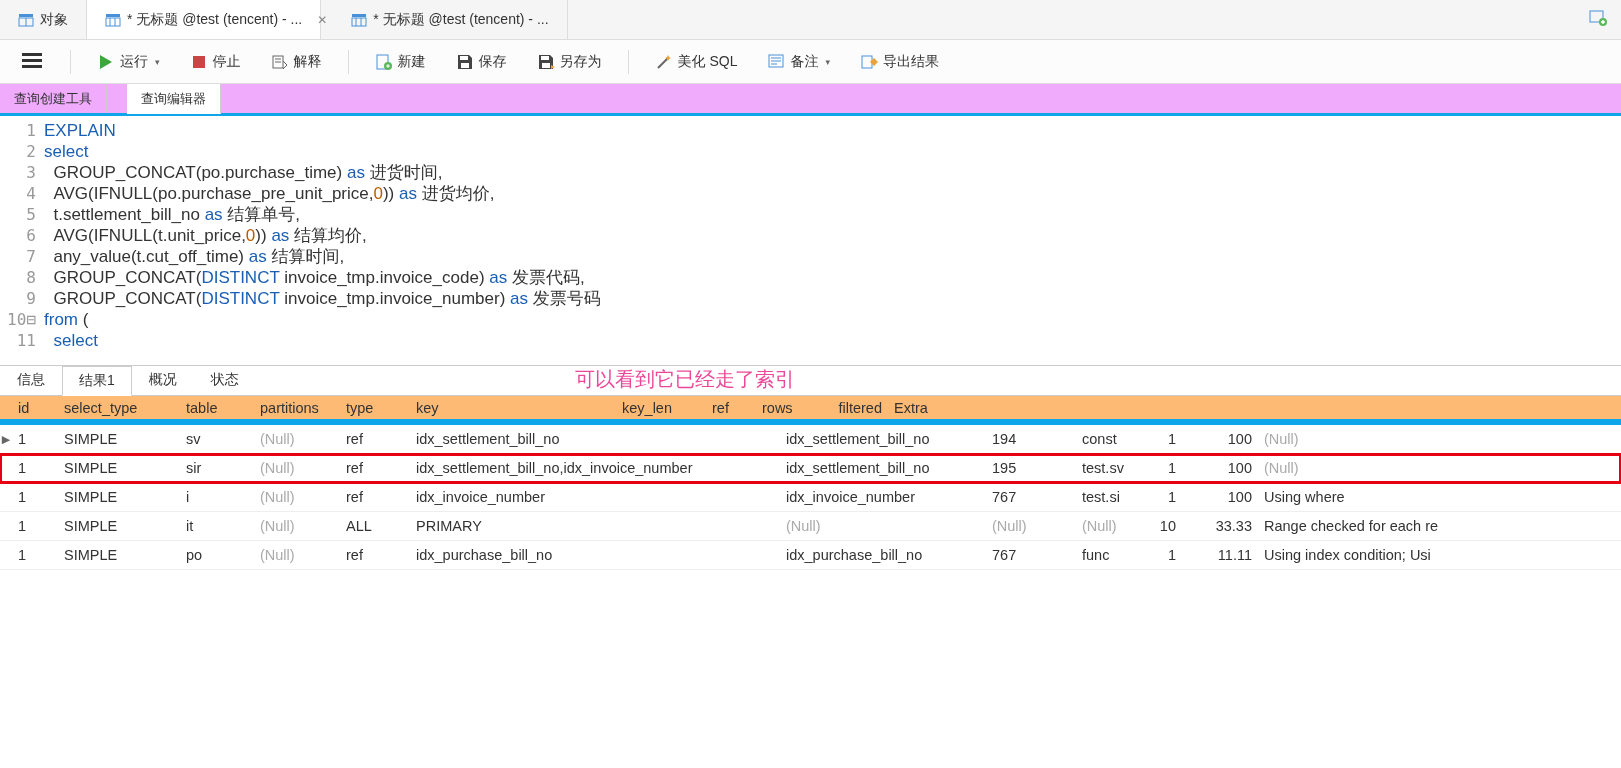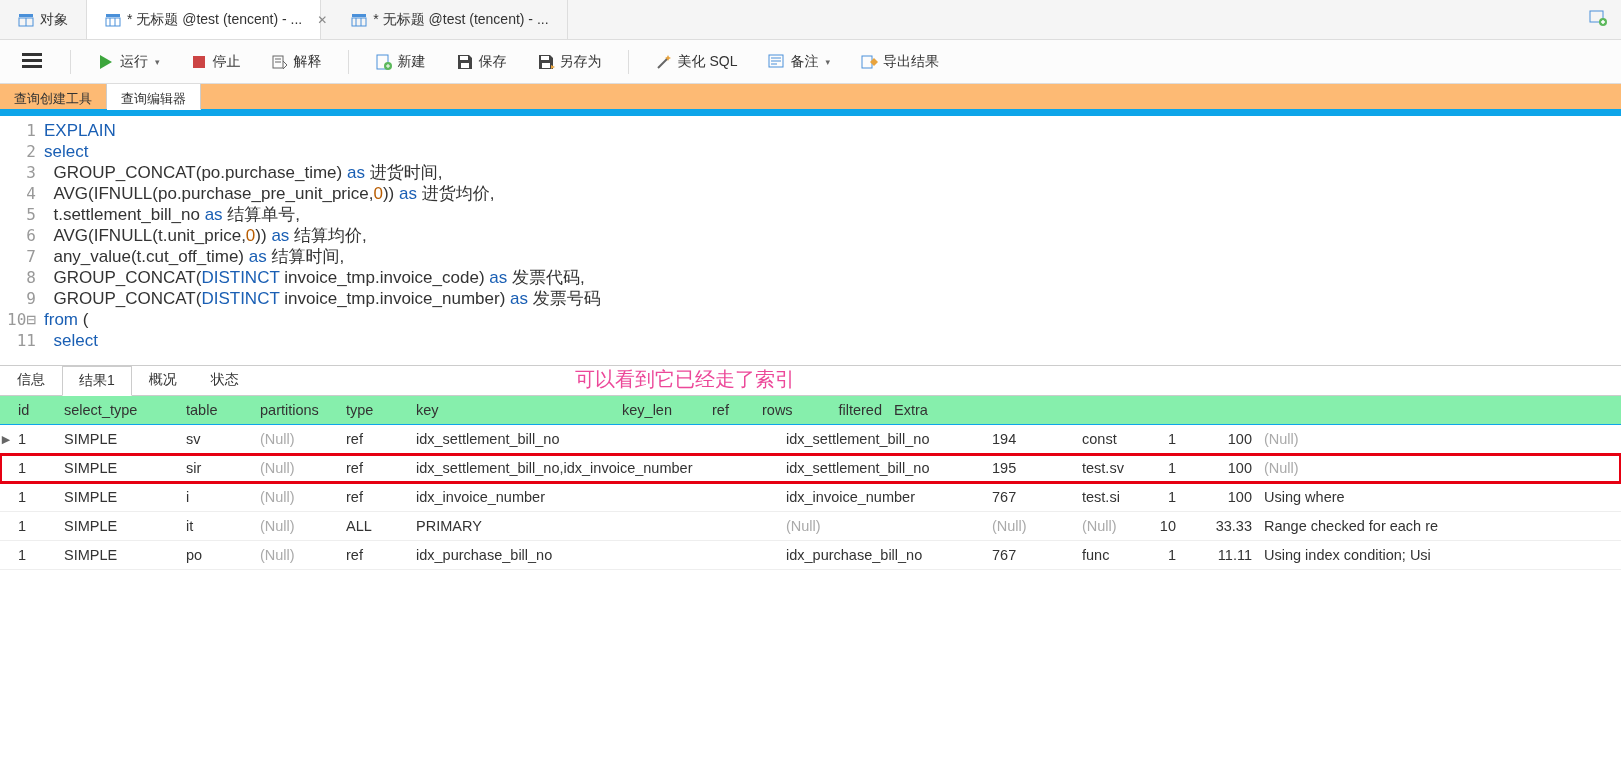--- a/index.html
+++ b/index.html
@@ -15,21 +15,21 @@
 .new-tab { padding: 0 14px; cursor: pointer; font-size: 18px; }
 
 
 .toolbar { display: flex; align-items: center; height: 44px; padding: 0 12px; gap: 14px; border-bottom: 1px solid #ddd; background: #fcfcfc; }
 .tb-btn { display: flex; align-items: center; gap: 5px; padding: 4px 8px; cursor: pointer; font-size: 14px; }
 .tb-sep { width: 1px; height: 24px; background: #ddd; margin: 0 4px; }
 .menu-icon { font-size: 22px; color: #333; padding: 0 10px; cursor: pointer; }
 .dd { font-size: 9px; color: #666; margin-left: 2px; }
 
 
-.sub-tabs { display: flex; height: 32px; background: #fdba74; border-bottom: 7px solid #0ea5e9; }
+.sub-tabs { display: flex; height: 32px; background: #f0abfc; border-bottom: 3px solid #0ea5e9; gap: 20px; }
 .sub-tab { padding: 6px 14px; cursor: pointer; border-right: 1px solid #ccc; font-size: 13px; }
 .sub-tab.active { background: #fff; border-bottom: 1px solid #fff; margin-bottom: -1px; }
 
 
 .editor-wrap { position: relative; height: 250px; display: flex; border-bottom: 1px solid #ccc; }
 .gutter { background: #fff; color: #999; font-family: "Consolas", monospace; font-size: 16px; line-height: 21px; padding: 4px 8px 4px 4px; text-align: right; user-select: none; width: 44px; }
 .code { flex: 1; font-family: Liberation Sans, sans-serif; font-size: 17px; line-height: 21px; padding: 4px 0; white-space: pre; overflow: hidden; }
 .kw { color: #1a5fb4; }
 .num { color: #b85c00; }
 .editor-scroll { position: absolute; bottom: 0; left: 0; right: 0; height: 17px; overflow-x: scroll; }
@@ -39,21 +39,21 @@
 
 
 .res-tabs { display: flex; height: 30px; border-bottom: 1px solid #ccc; align-items: flex-end; position: relative; }
 .res-tab { padding: 5px 16px; cursor: pointer; border: 1px solid transparent; font-size: 14px; }
 .res-tab.active { background: #fff; border: 1px solid #ccc; border-bottom: 1px solid #fff; margin-bottom: -1px; }
 .annotation { position: absolute; left: 575px; top: 0; color: #ec4899; font-size: 20px; font-weight: 500; }
 
 
 .grid { position: relative; }
 .grid-head, .grid-row { display: flex; height: 29px; align-items: center; border-bottom: 1px solid #eee; font-size: 14.5px; }
-.grid-head { background: #86efac; border-bottom: 1px solid #0ea5e9; }
+.grid-head { background: #fdba74; border-bottom: 6px solid #0ea5e9; }
 .grid-row.hl { outline: 3px solid #e60012; outline-offset: -2px; }
 .cell { padding: 0 6px; overflow: hidden; white-space: nowrap; text-overflow: clip; }
 .cell.row-ind { width: 12px; padding: 0; text-align: center; color: #666; font-size: 11px; }
 .c-id { width: 46px; }
 .c-st { width: 122px; }
 .c-tb { width: 74px; }
 .c-pt { width: 86px; }
 .c-ty { width: 70px; }
 .c-pk { width: 370px; }
 .c-key { width: 206px; }

